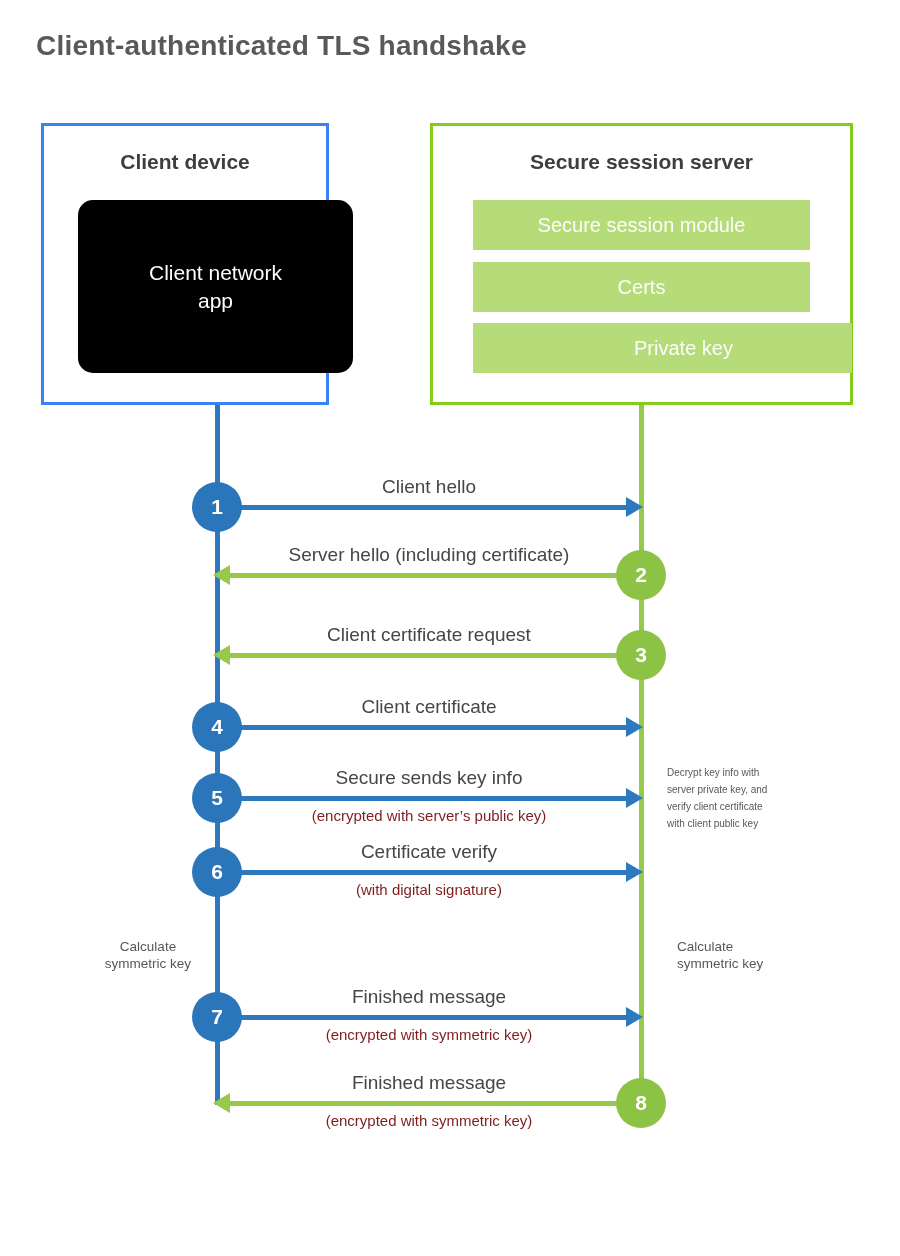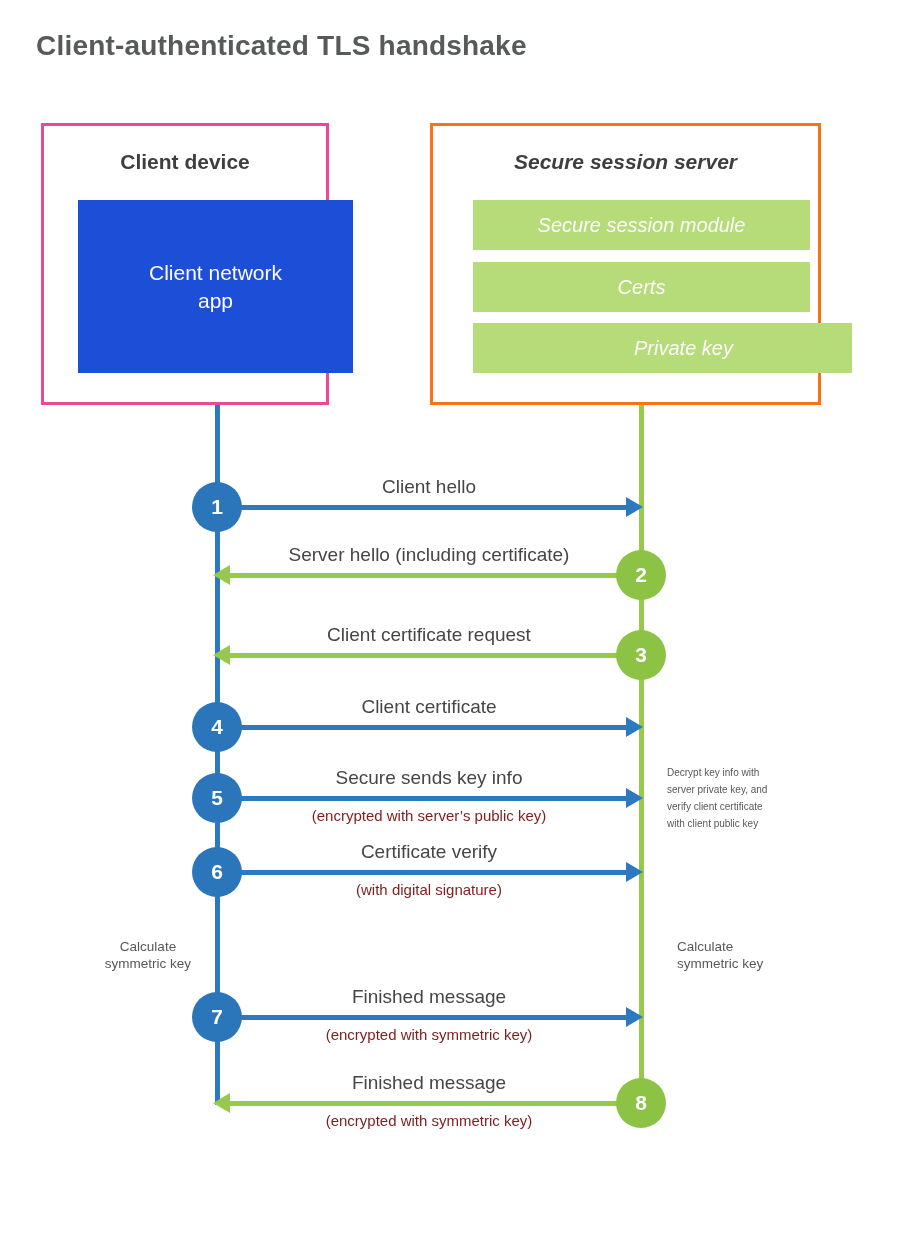--- a/index.html
+++ b/index.html
@@ -10,30 +10,30 @@
   .prewrap { white-space:pre-line; }
 
   
   #title {
     position:absolute; left:36px; top:28px; font-size:28px; line-height:36px;
     color:#58595b; font-weight:700; letter-spacing:0.2px;
   }
 
   
   .actor-box { position:absolute; top:123px; height:282px; background:#fff; box-sizing:border-box; }
-  #client-box { left:41px;  width:288px; border:3px solid #ec4899; }
-  #server-box { left:430px; width:391px; border:3px solid #f97316;font-style:italic; }
+  #client-box { left:41px;  width:288px; border:3px solid #3b82f6; }
+  #server-box { left:430px; width:423px; border:3px solid #84cc16; }
   .actor-title {
     position:absolute; left:0; top:24px; width:100%; text-align:center;
     font-size:21px; font-weight:700; color:#3e3e40;
   }
   #client-app {
     position:absolute; left:34px; top:74px; width:275px; height:173px;
-    background:#1d4ed8; color:#fdfdfd; font-size:21px; line-height:28px;
-    display:flex; align-items:center; justify-content:center; text-align:center;
+    background:#000000; color:#fdfdfd; font-size:21px; line-height:28px;
+    display:flex; align-items:center; justify-content:center; text-align:center;border-radius:15px;
   }
   .server-bar {
     position:absolute; left:40px; width:337px; height:50px; background:#b6db79;
     color:#fdfdfd; font-size:20px; display:flex; align-items:center; justify-content:center;
   }
   #server-bar-0 { top:74px; }
   #server-bar-1 { top:136px; }
   #server-bar-2 { top:197px;padding-left:42px; }
 
   

